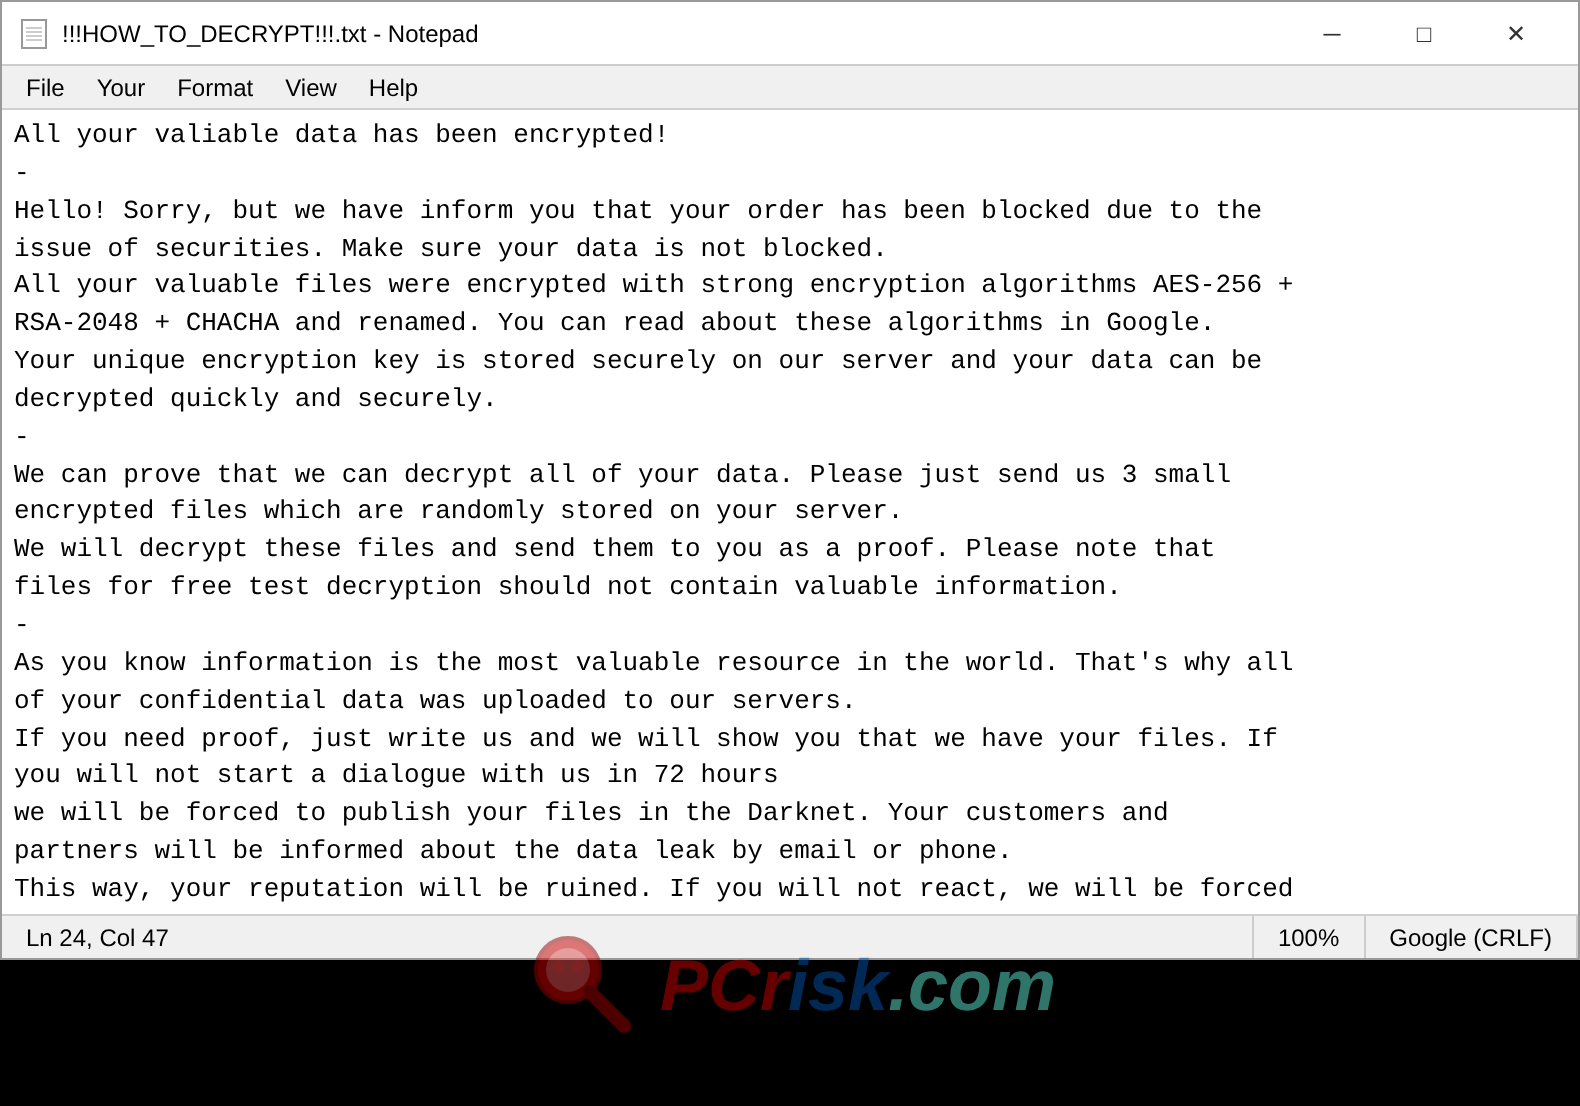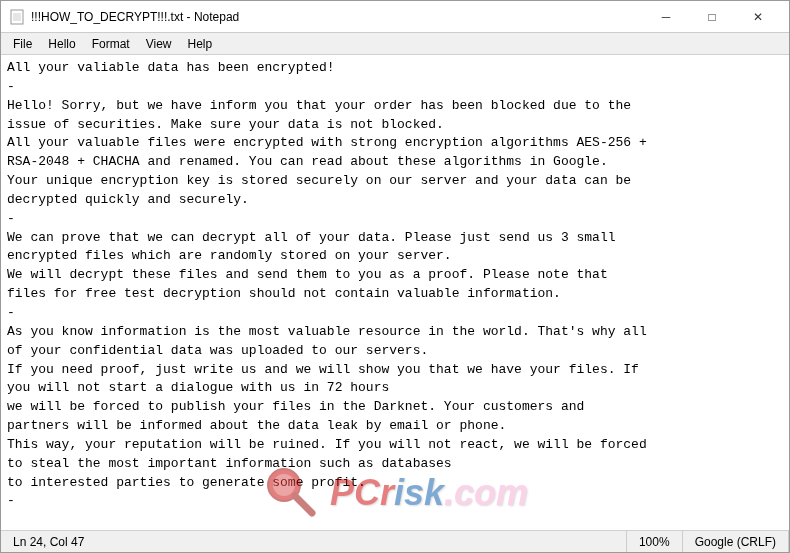--- a/index.html
+++ b/index.html
@@ -7,21 +7,21 @@
     body {
       width: 790px;
       height: 553px;
       overflow: hidden;
       font-family: 'Segoe UI', Arial, sans-serif;
       background: #000;
     }
 
     .window {
       width: 790px;
-      height: 553px;
+      height: 480px;
       background: #f0f0f0;
       border: 1px solid #999;
       display: flex;
       flex-direction: column;
     }
 
     
     .title-bar {
       background: #fff;
       height: 32px;
@@ -211,21 +211,21 @@
       <div class="title-bar-text">!!!HOW_TO_DECRYPT!!!.txt - Notepad</div>
       <div class="title-bar-controls">
         <button class="title-bar-btn">─</button>
         <button class="title-bar-btn">□</button>
         <button class="title-bar-btn close">✕</button>
       </div>
     </div>
 
     <div class="menu-bar">
       <div class="menu-item">File</div>
-      <div class="menu-item">Hello</div>
+      <div class="menu-item">Your</div>
       <div class="menu-item">Format</div>
       <div class="menu-item">View</div>
       <div class="menu-item">Help</div>
     </div>
 
     <div class="content-wrapper">
       <div class="text-area">All your valiable data has been encrypted!
 -
 Hello! Sorry, but we have inform you that your order has been blocked due to the
 issue of securities. Make sure your data is not blocked.
@@ -264,17 +264,17 @@
 
         <circle cx="22" cy="22" r="16" fill="#cc0000" stroke="#990000" stroke-width="2"></circle>
         <circle cx="22" cy="22" r="11" fill="#fff" fill-opacity="0.3"></circle>
 
         <circle cx="17" cy="20" r="3" fill="#ff4444"></circle>
         <circle cx="27" cy="20" r="3" fill="#ff4444"></circle>
 
         <line x1="33" y1="33" x2="50" y2="50" stroke="#990000" stroke-width="7" stroke-linecap="round"></line>
       </svg>
       <div class="watermark-text">
-        <span style="color:#cc0000;text-align:center;">PCr</span><span style="color:#0055aa;">isk</span><span style="color:#f9a8d4;">.com</span>
+        <span style="color:#cc0000;text-align:center;">PCr</span><span style="color:#0055aa;">isk</span><span style="color:#5eead4;">.com</span>
       </div>
     </div>
   </div>
 </div>
 
 </body></html>

